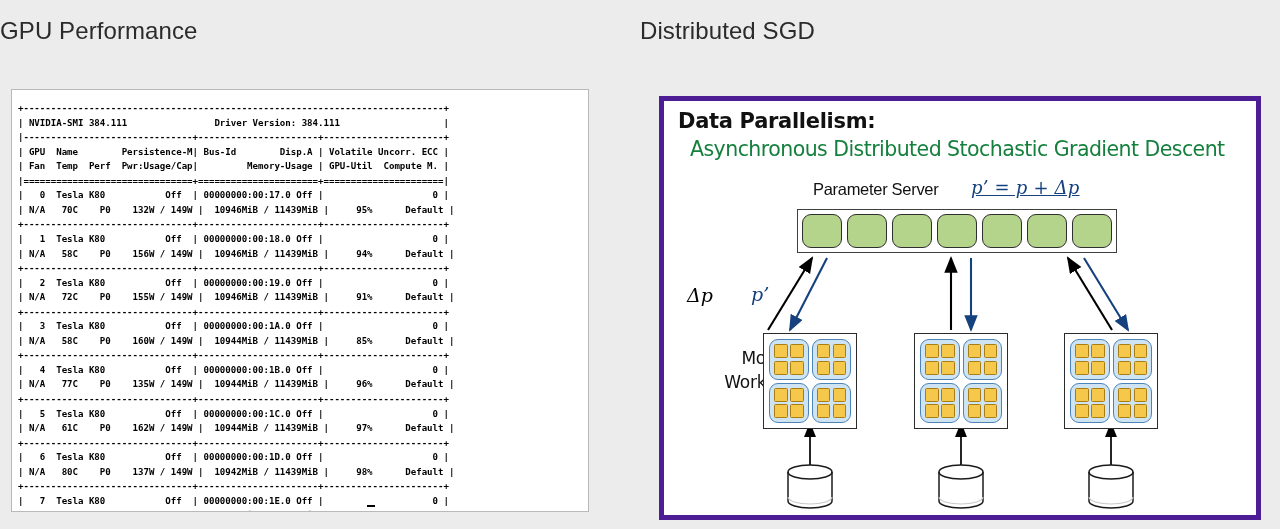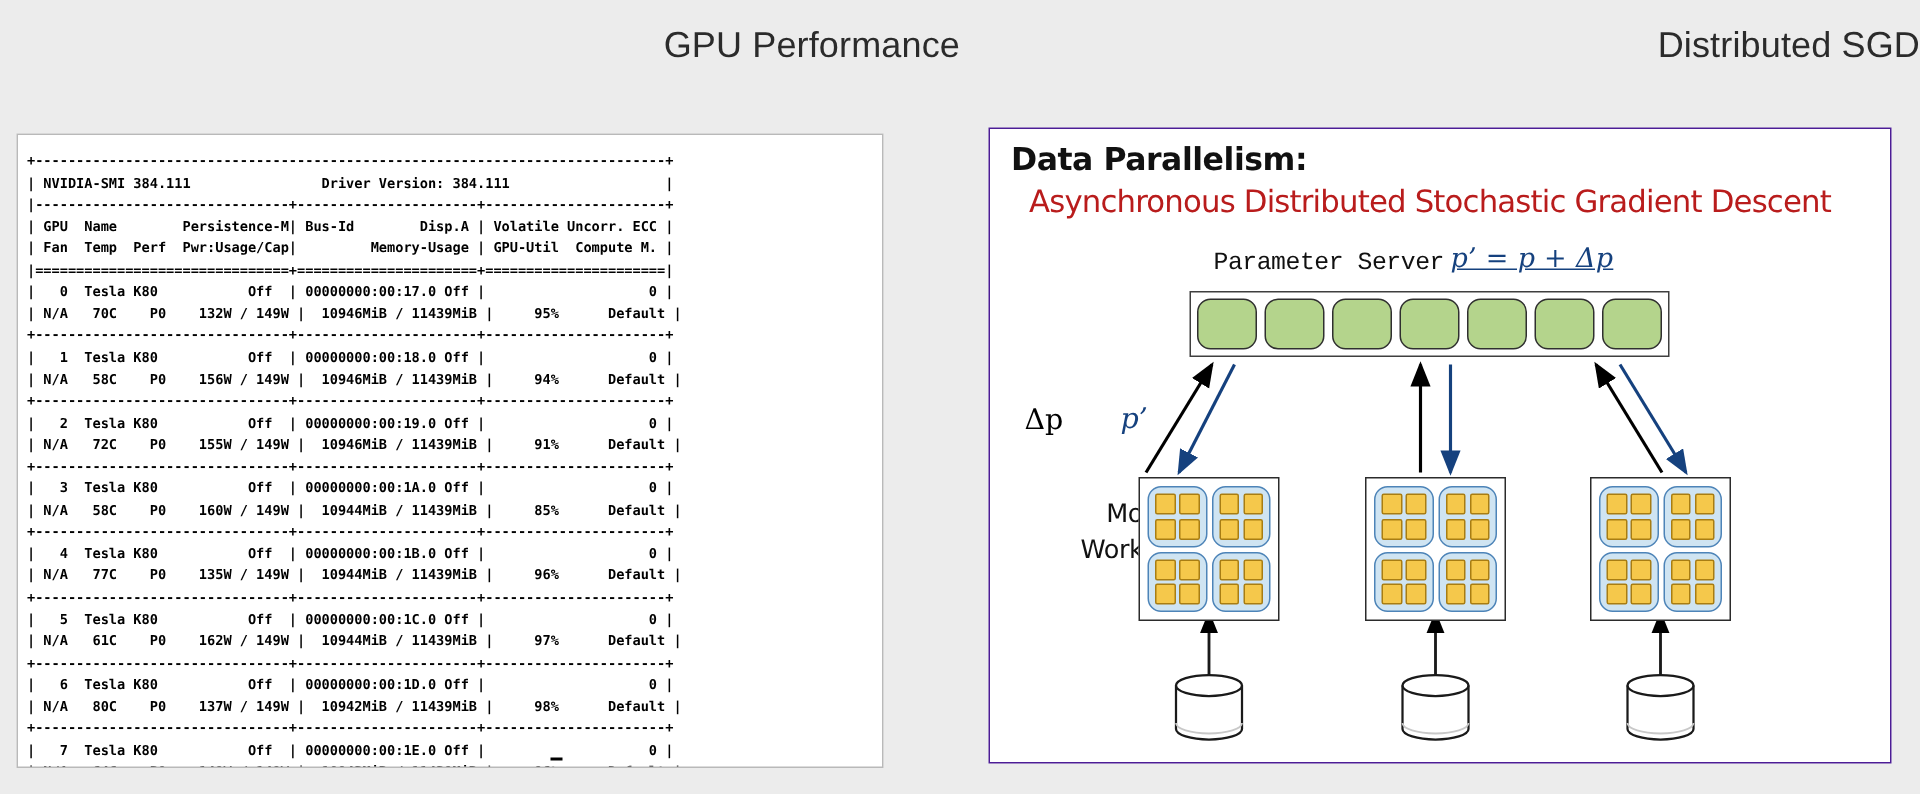--- a/index.html
+++ b/index.html
@@ -24,21 +24,21 @@
   .half {
     position: relative;
     width: 640px;
     height: 529px;
   }
   .panel-title {
     position: absolute;
     top: 17px;
     left: 0;
     width: 640px;
-    text-align: right;
+    text-align: left;
     font-size: 24px;
     color: #2b2b2b;
     font-family: "Liberation Sans", sans-serif;
     letter-spacing: 0.1px;
   }
   
   .smi-frame {
     position: absolute;
     left: 11px;
     top: 89px;
@@ -67,53 +67,53 @@
     left: 367px;
     top: 505px;
     width: 8px;
     height: 2px;
     background: #000;
   }
   
   .sgd-frame {
     position: absolute;
     left: 19px;
-    top: 85px;
+    top: 96px;
     width: 602px;
     height: 424px;
     background: #ffffff;
-    border: 1px solid #4c1d95;
+    border: 5px solid #4c1d95;
     box-sizing: border-box;
   }
   .dp-head {
     position: absolute;
     left: 14px;
     top: 8px;
     font-size: 21px;
     font-weight: bold;
     color: #111;
     font-family: "DejaVu Sans", sans-serif;
     letter-spacing: -0.3px;
   }
   .dp-sub {
     position: absolute;
     left: 26px;
     top: 36px;
     font-size: 20.5px;
-    color: #b91c1c;
+    color: #15803d;
     font-family: "DejaVu Sans", sans-serif;
     letter-spacing: -0.55px;
   }
   .ps-label {
     position: absolute;
     left: 149px;
     top: 79px;
     font-size: 16.5px;
     color: #111;
-    font-family: Liberation Mono, monospace;
+    font-family: Liberation Sans, sans-serif;
     letter-spacing: -0.3px;
   }
   .ps-formula {
     position: absolute;
     left: 307px;
     top: 76px;
     font-size: 18px;
     color: #15417e;
     font-family: "DejaVu Serif", serif;
     font-style: italic;
@@ -142,20 +142,21 @@
     border-radius: 9px;
     box-sizing: border-box;
   }
   .label-dp {
     position: absolute;
     left: 23px;
     top: 183px;
     font-size: 19px;
     color: #000;
     font-family: "DejaVu Serif", serif;
+    font-style: italic;
   }
   .label-pprime {
     position: absolute;
     left: 87px;
     top: 182px;
     font-size: 19px;
     color: #15417e;
     font-family: "DejaVu Serif", serif;
     font-style: italic;
   }

